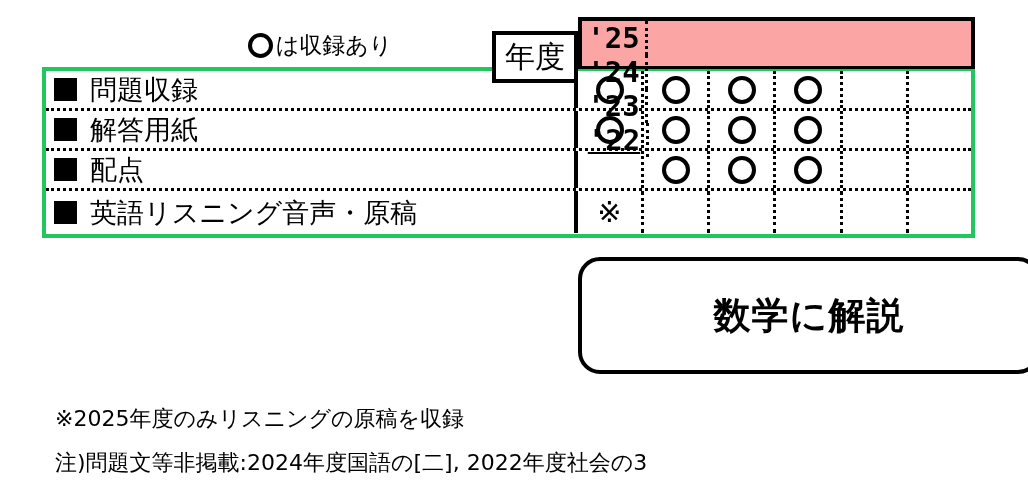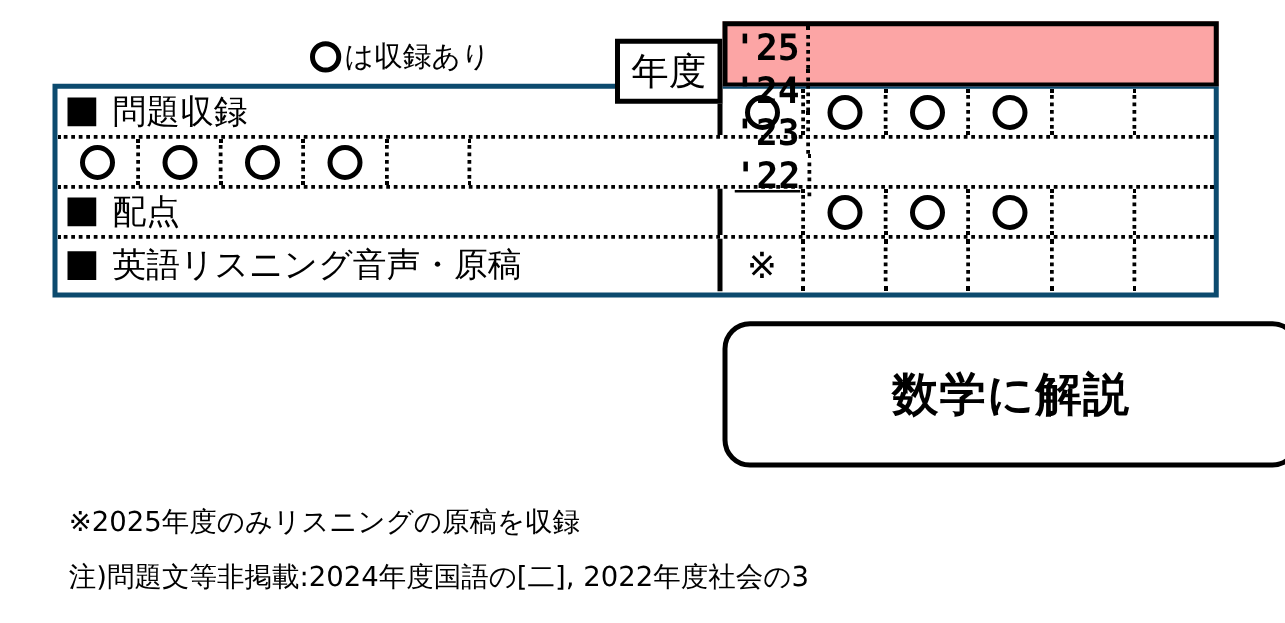--- a/index.html
+++ b/index.html
@@ -45,21 +45,21 @@
     font-size:29px;font-weight:bold;box-sizing:border-box;
     border-right:3px dotted #000;
     font-family:"DejaVu Sans Mono","Liberation Mono",monospace;
   }
   .hdr-cell:nth-child(4){width:67px;text-decoration:underline;}
   .hdr-cell:last-child{border-right:none;}
 
   
   .tbl{
     position:absolute;left:42px;top:67px;width:933px;height:171px;
-    border:4px solid #0c4a6e;box-sizing:border-box;background:#fff;
+    border:4px solid #22c55e;box-sizing:border-box;background:#fff;
   }
   .row{
     position:relative;height:40px;width:100%;
     box-sizing:border-box;display:flex;align-items:stretch;
     border-bottom:3px dotted #000;
   }
   .row:last-child{border-bottom:none;height:42px;}
   .row-label{
     width:532px;flex:0 0 532px;
     display:flex;align-items:center;
@@ -144,20 +144,24 @@
           </div>
         <div class="cell">
             <span class="mark-o"></span>
           </div>
         <div class="cell"></div>
         <div class="cell"></div>
       </div>
     </div>
 
     <div class="row">
+      <div class="row-label">
+        <span class="sq"></span>
+        <span class="txt">解答用紙</span>
+      </div>
       <div class="row-cells">
         <div class="cell">
             <span class="mark-o"></span>
           </div>
         <div class="cell">
             <span class="mark-o"></span>
           </div>
         <div class="cell">
             <span class="mark-o"></span>
           </div>

